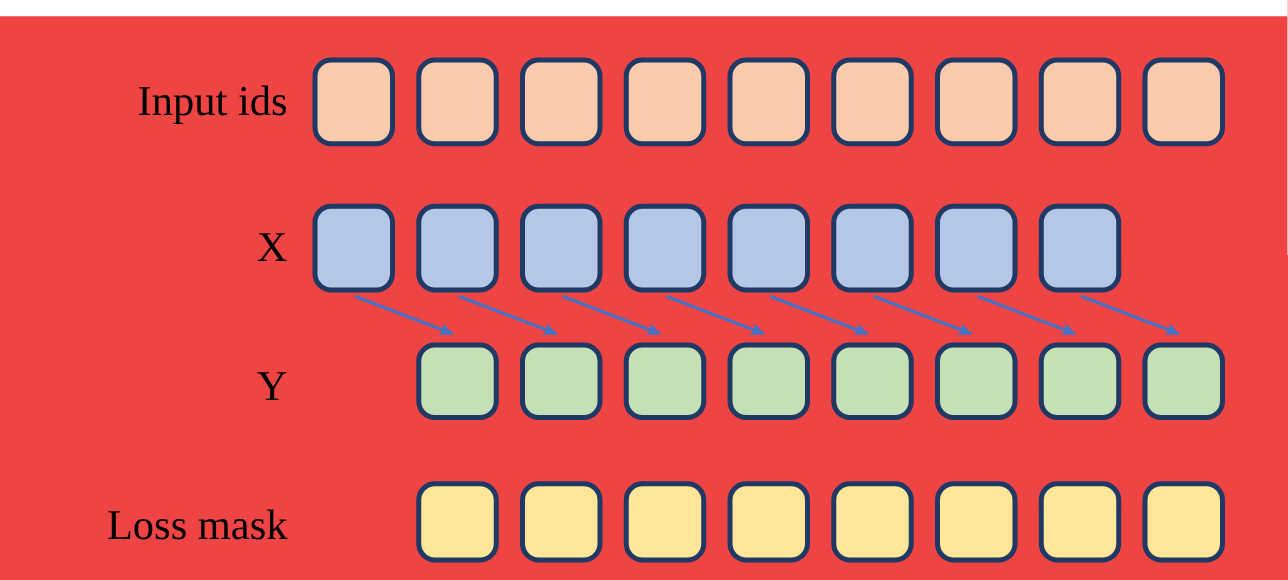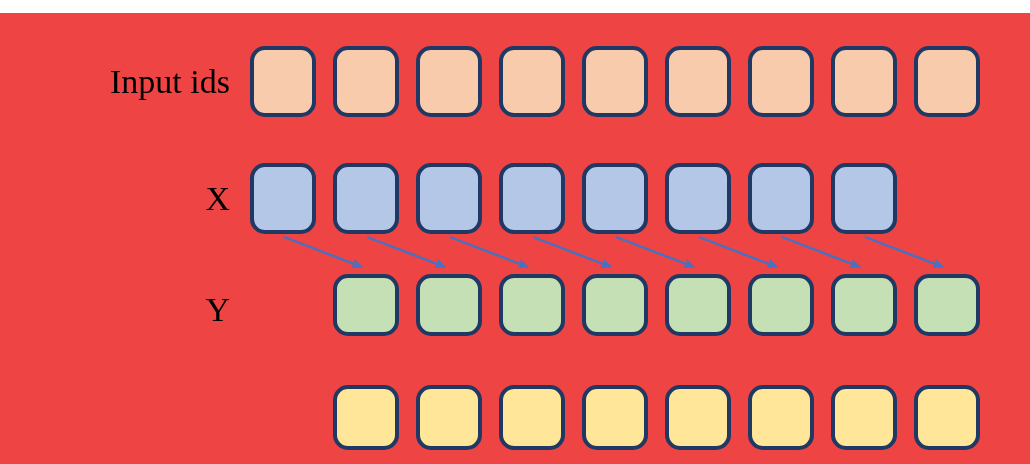--- a/index.html
+++ b/index.html
@@ -61,20 +61,23 @@
 
   <div class="label-wrap" style="top:33px;">
     <span class="row-label">Input ids</span>
   </div>
   <div class="label-wrap" style="top:150px;">
     <span class="row-label">X</span>
   </div>
   <div class="label-wrap" style="top:261px;">
     <span class="row-label">Y</span>
   </div>
+  <div class="label-wrap" style="top:372px;">
+    <span class="row-label">Loss mask</span>
+  </div>
 
   <div class="cell-row" style="left: 250px; top: 33px; gap: 17px;">
       <div class="cell" style="width: 66px; height: 71px; background: rgb(248, 203, 173); border-color: rgb(31, 56, 100);"></div>
       <div class="cell" style="width: 66px; height: 71px; background: rgb(248, 203, 173); border-color: rgb(31, 56, 100);"></div>
       <div class="cell" style="width: 66px; height: 71px; background: rgb(248, 203, 173); border-color: rgb(31, 56, 100);"></div>
       <div class="cell" style="width: 66px; height: 71px; background: rgb(248, 203, 173); border-color: rgb(31, 56, 100);"></div>
       <div class="cell" style="width: 66px; height: 71px; background: rgb(248, 203, 173); border-color: rgb(31, 56, 100);"></div>
       <div class="cell" style="width: 66px; height: 71px; background: rgb(248, 203, 173); border-color: rgb(31, 56, 100);"></div>
       <div class="cell" style="width: 66px; height: 71px; background: rgb(248, 203, 173); border-color: rgb(31, 56, 100);"></div>
       <div class="cell" style="width: 66px; height: 71px; background: rgb(248, 203, 173); border-color: rgb(31, 56, 100);"></div>

